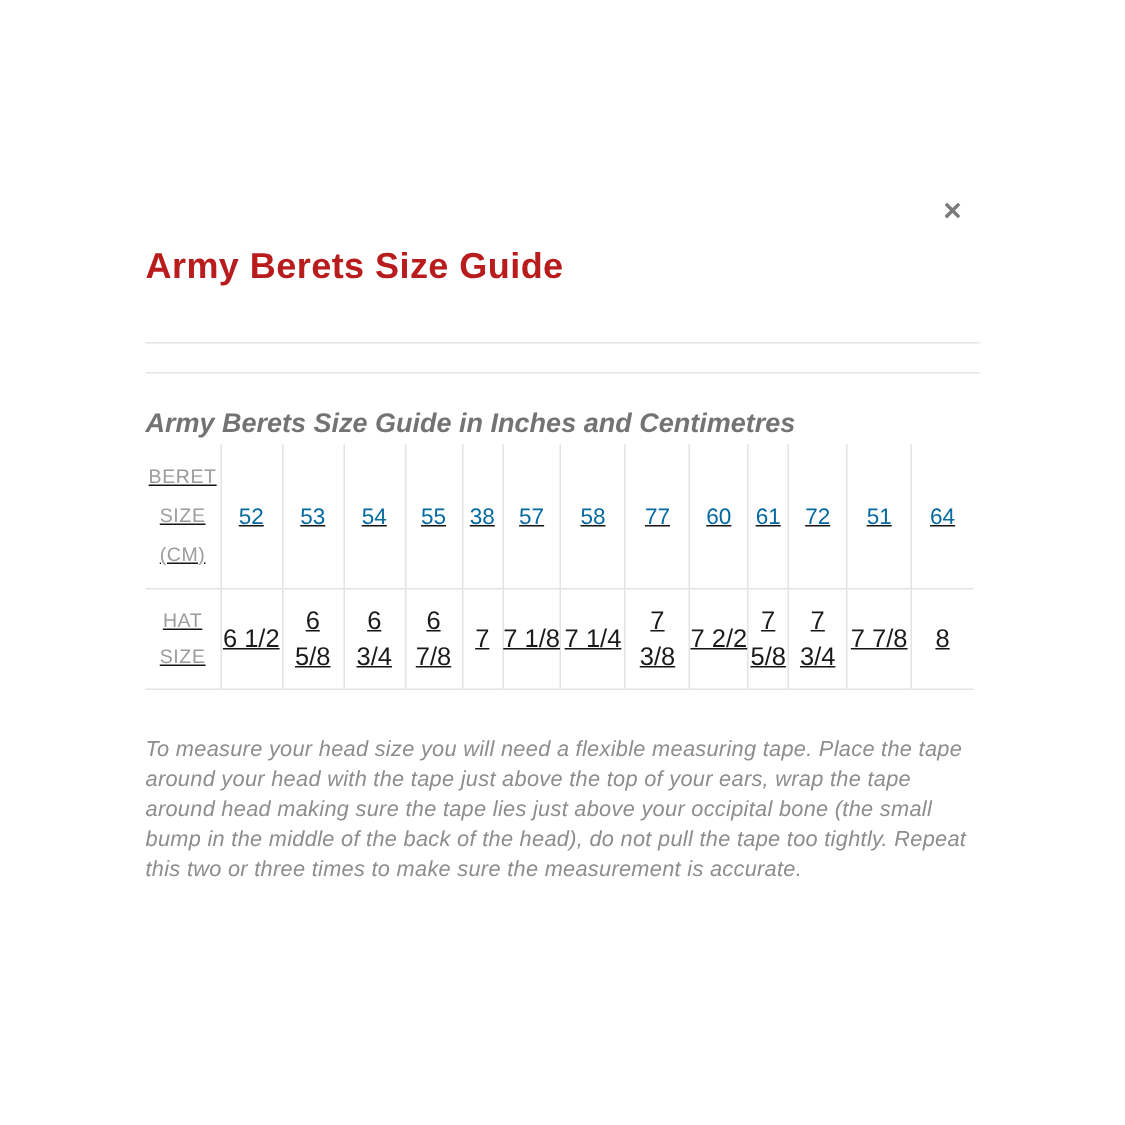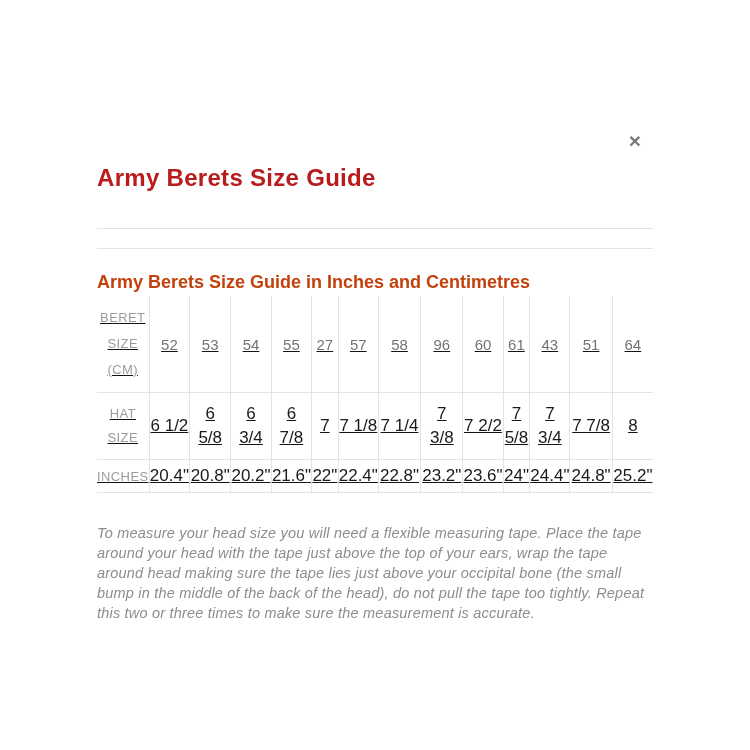--- a/index.html
+++ b/index.html
@@ -51,21 +51,22 @@
     background: #e4e4e4;
     margin: 0;
   }
   .rule-1 { margin-top: 30px; }
   .rule-2 { margin-top: 19px; }
   h2.section-heading {
     margin: 22px 0 0 0;
     font-size: 18px;
     line-height: 23px;
     font-weight: 700;
-    color: #c2410c;
+    color: #737373;
+    font-style: italic;
   }
   table.size-table {
     margin-top: 2px;
     border-collapse: collapse;
     table-layout: fixed;
     text-decoration: underline;
   }
   table.size-table th,
   table.size-table td {
     border-bottom: 1px solid #e3e3e3;
@@ -79,21 +80,21 @@
   }
   table.size-table th {
     font-weight: 400;
     color: #9c9c9c;
     font-size: 13px;
     letter-spacing: 0.4px;
   }
   tr.row-cm th, tr.row-cm td { padding: 9px 0; }
   tr.row-cm th { line-height: 26px; }
   tr.row-cm td {
-    color: #737373;
+    color: #0369a1;
     font-size: 15px;
     margin-left: 48px;
   }
   tr.row-hat th, tr.row-hat td { padding: 9px 0; }
   tr.row-hat th { line-height: 24px; }
   tr.row-hat td {
     color: #1a1a1a;
     font-size: 17px;
     line-height: 24px;
     white-space: pre;
@@ -145,27 +146,27 @@
         <col style="width:43px">
       <col style="width:41px">
     </colgroup>
     <tbody id="size-table-body">
         <tr class="row-cm">
           <th>BERET SIZE (CM)</th>
           <td>52</td>
           <td>53</td>
           <td>54</td>
           <td>55</td>
-          <td>27</td>
+          <td>38</td>
           <td>57</td>
           <td>58</td>
-          <td>96</td>
+          <td>77</td>
           <td>60</td>
           <td>61</td>
-          <td>43</td>
+          <td>72</td>
           <td>51</td>
           <td>64</td>
         </tr>
         <tr class="row-hat">
           <th>HAT SIZE</th>
           <td>6 1/2</td>
           <td>6
 5/8</td>
           <td>6
 3/4</td>
@@ -177,34 +178,18 @@
           <td>7
 3/8</td>
           <td>7 2/2</td>
           <td>7
 5/8</td>
           <td>7
 3/4</td>
           <td>7 7/8</td>
           <td>8</td>
         </tr>
-        <tr class="row-inches">
-          <th>INCHES</th>
-          <td>20.4"</td>
-          <td>20.8"</td>
-          <td>20.2"</td>
-          <td>21.6"</td>
-          <td>22"</td>
-          <td>22.4"</td>
-          <td>22.8"</td>
-          <td>23.2"</td>
-          <td>23.6"</td>
-          <td>24"</td>
-          <td>24.4"</td>
-          <td>24.8"</td>
-          <td>25.2"</td>
-        </tr>
       </tbody>
   </table>
 
   <p class="instructions">To measure your head size you will need a flexible measuring tape.  Place the tape around your head with the tape just above the top of your ears, wrap the tape around head making sure the tape lies just above your occipital bone (the small bump in the middle of the back of the head), do not pull the tape too tightly. Repeat this two or three times to make sure the measurement is accurate.</p>
 
 </div>
 
 </body></html>

